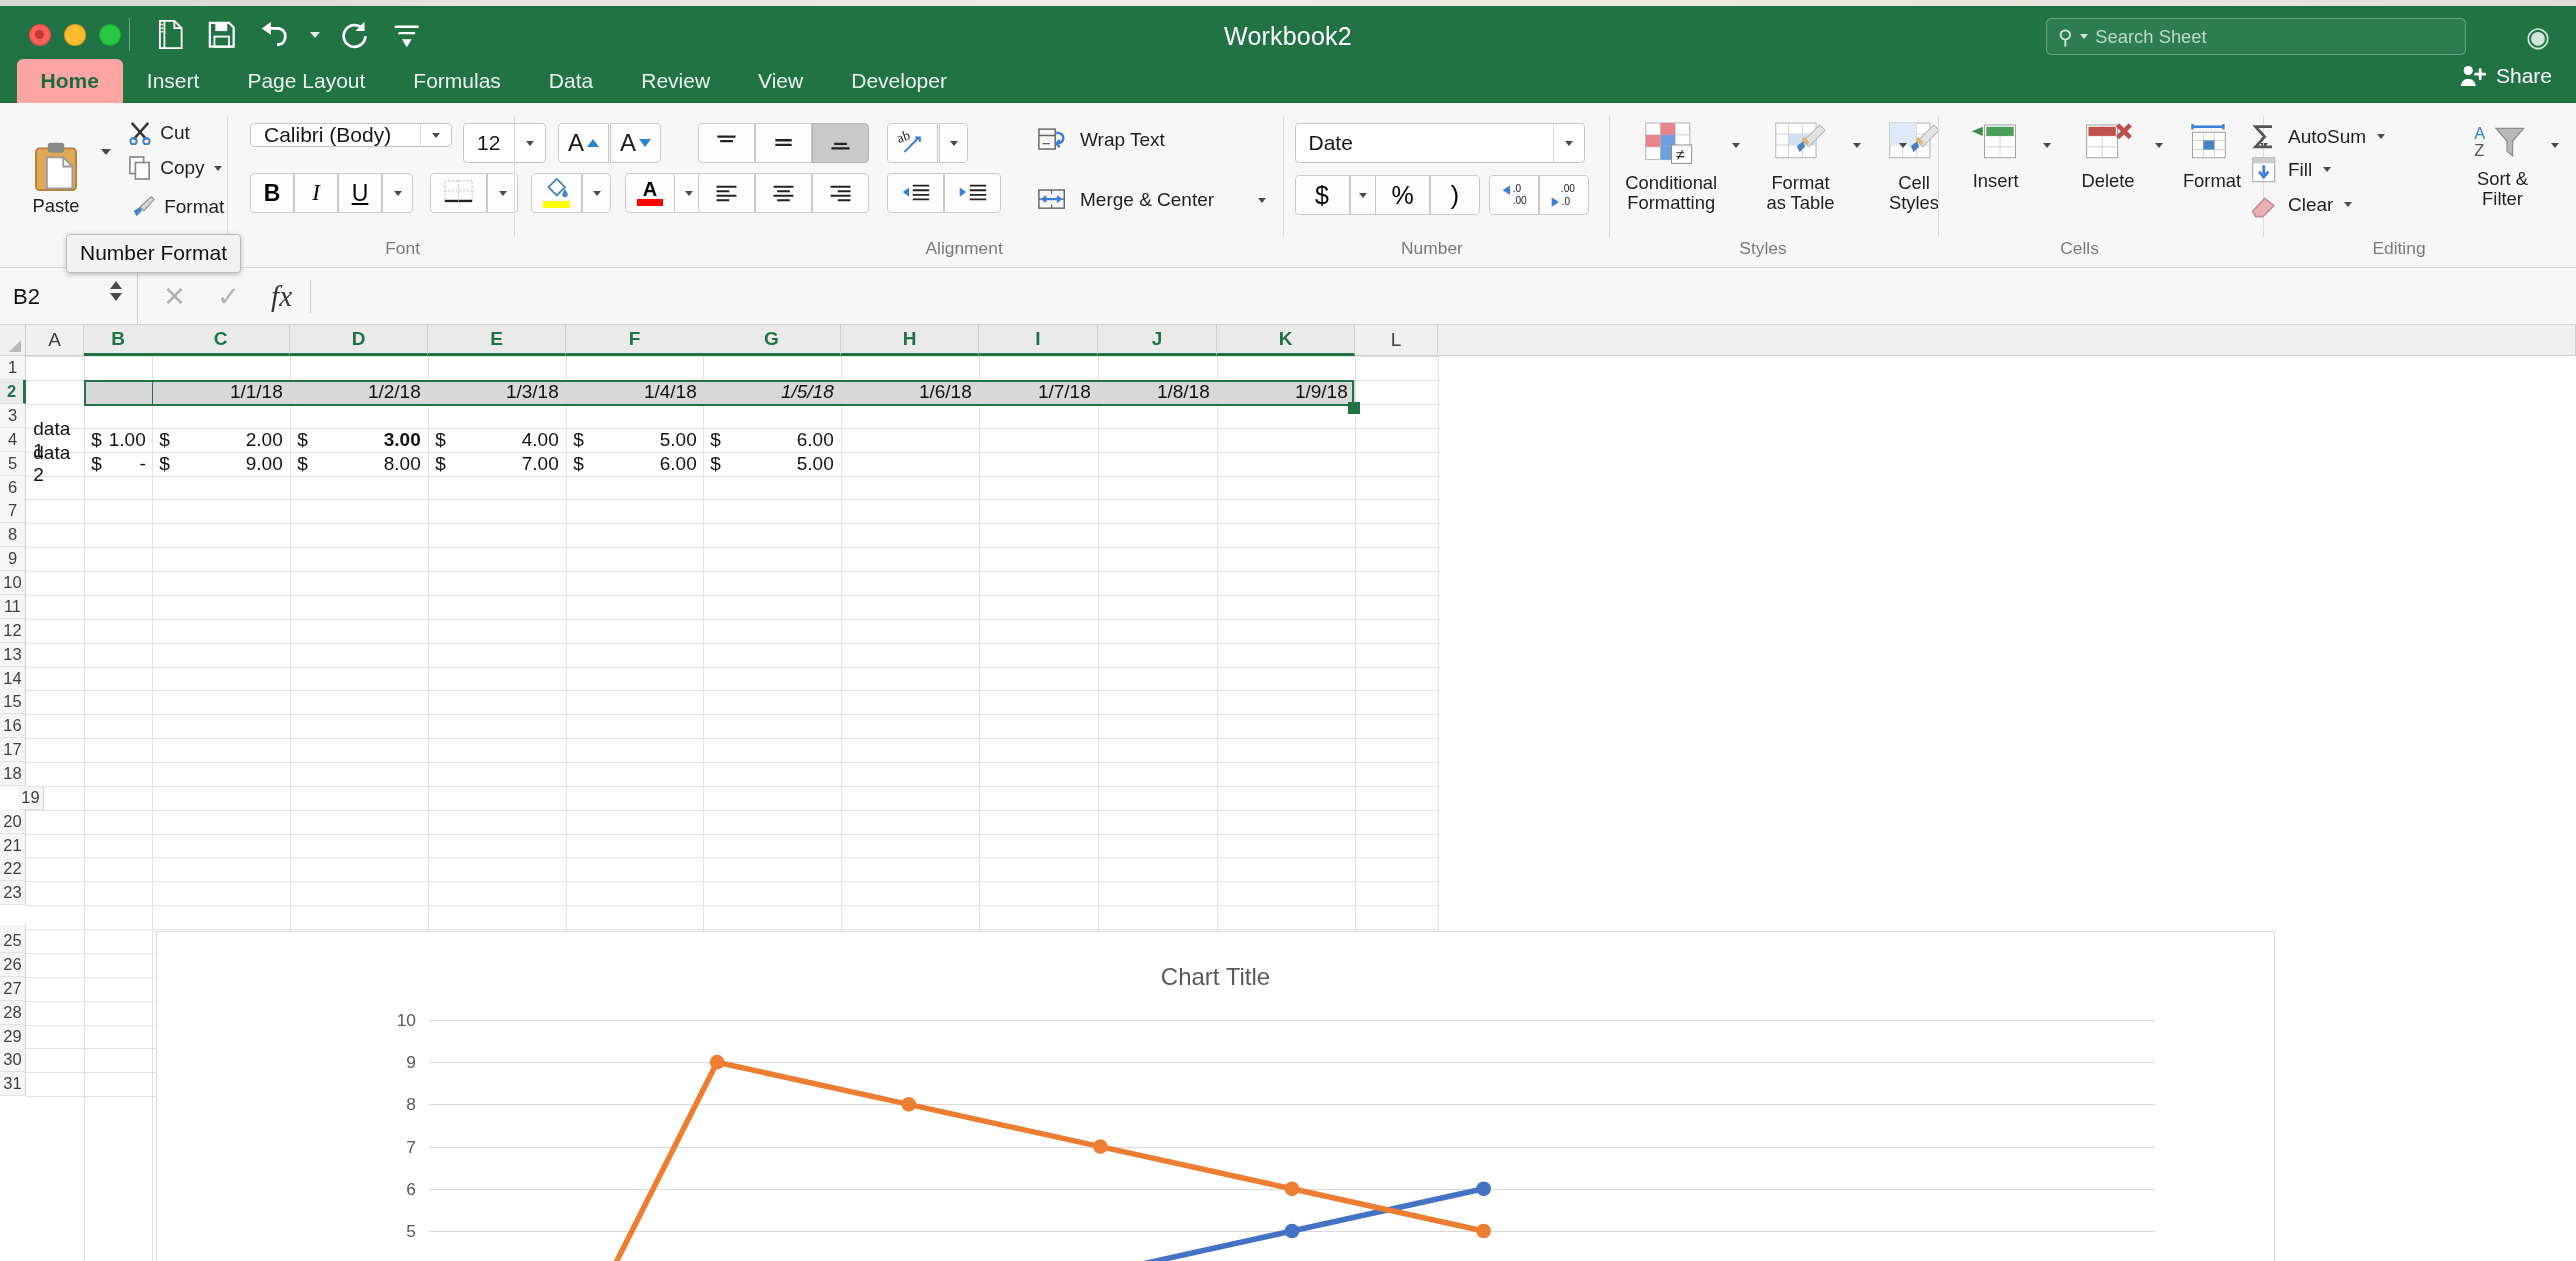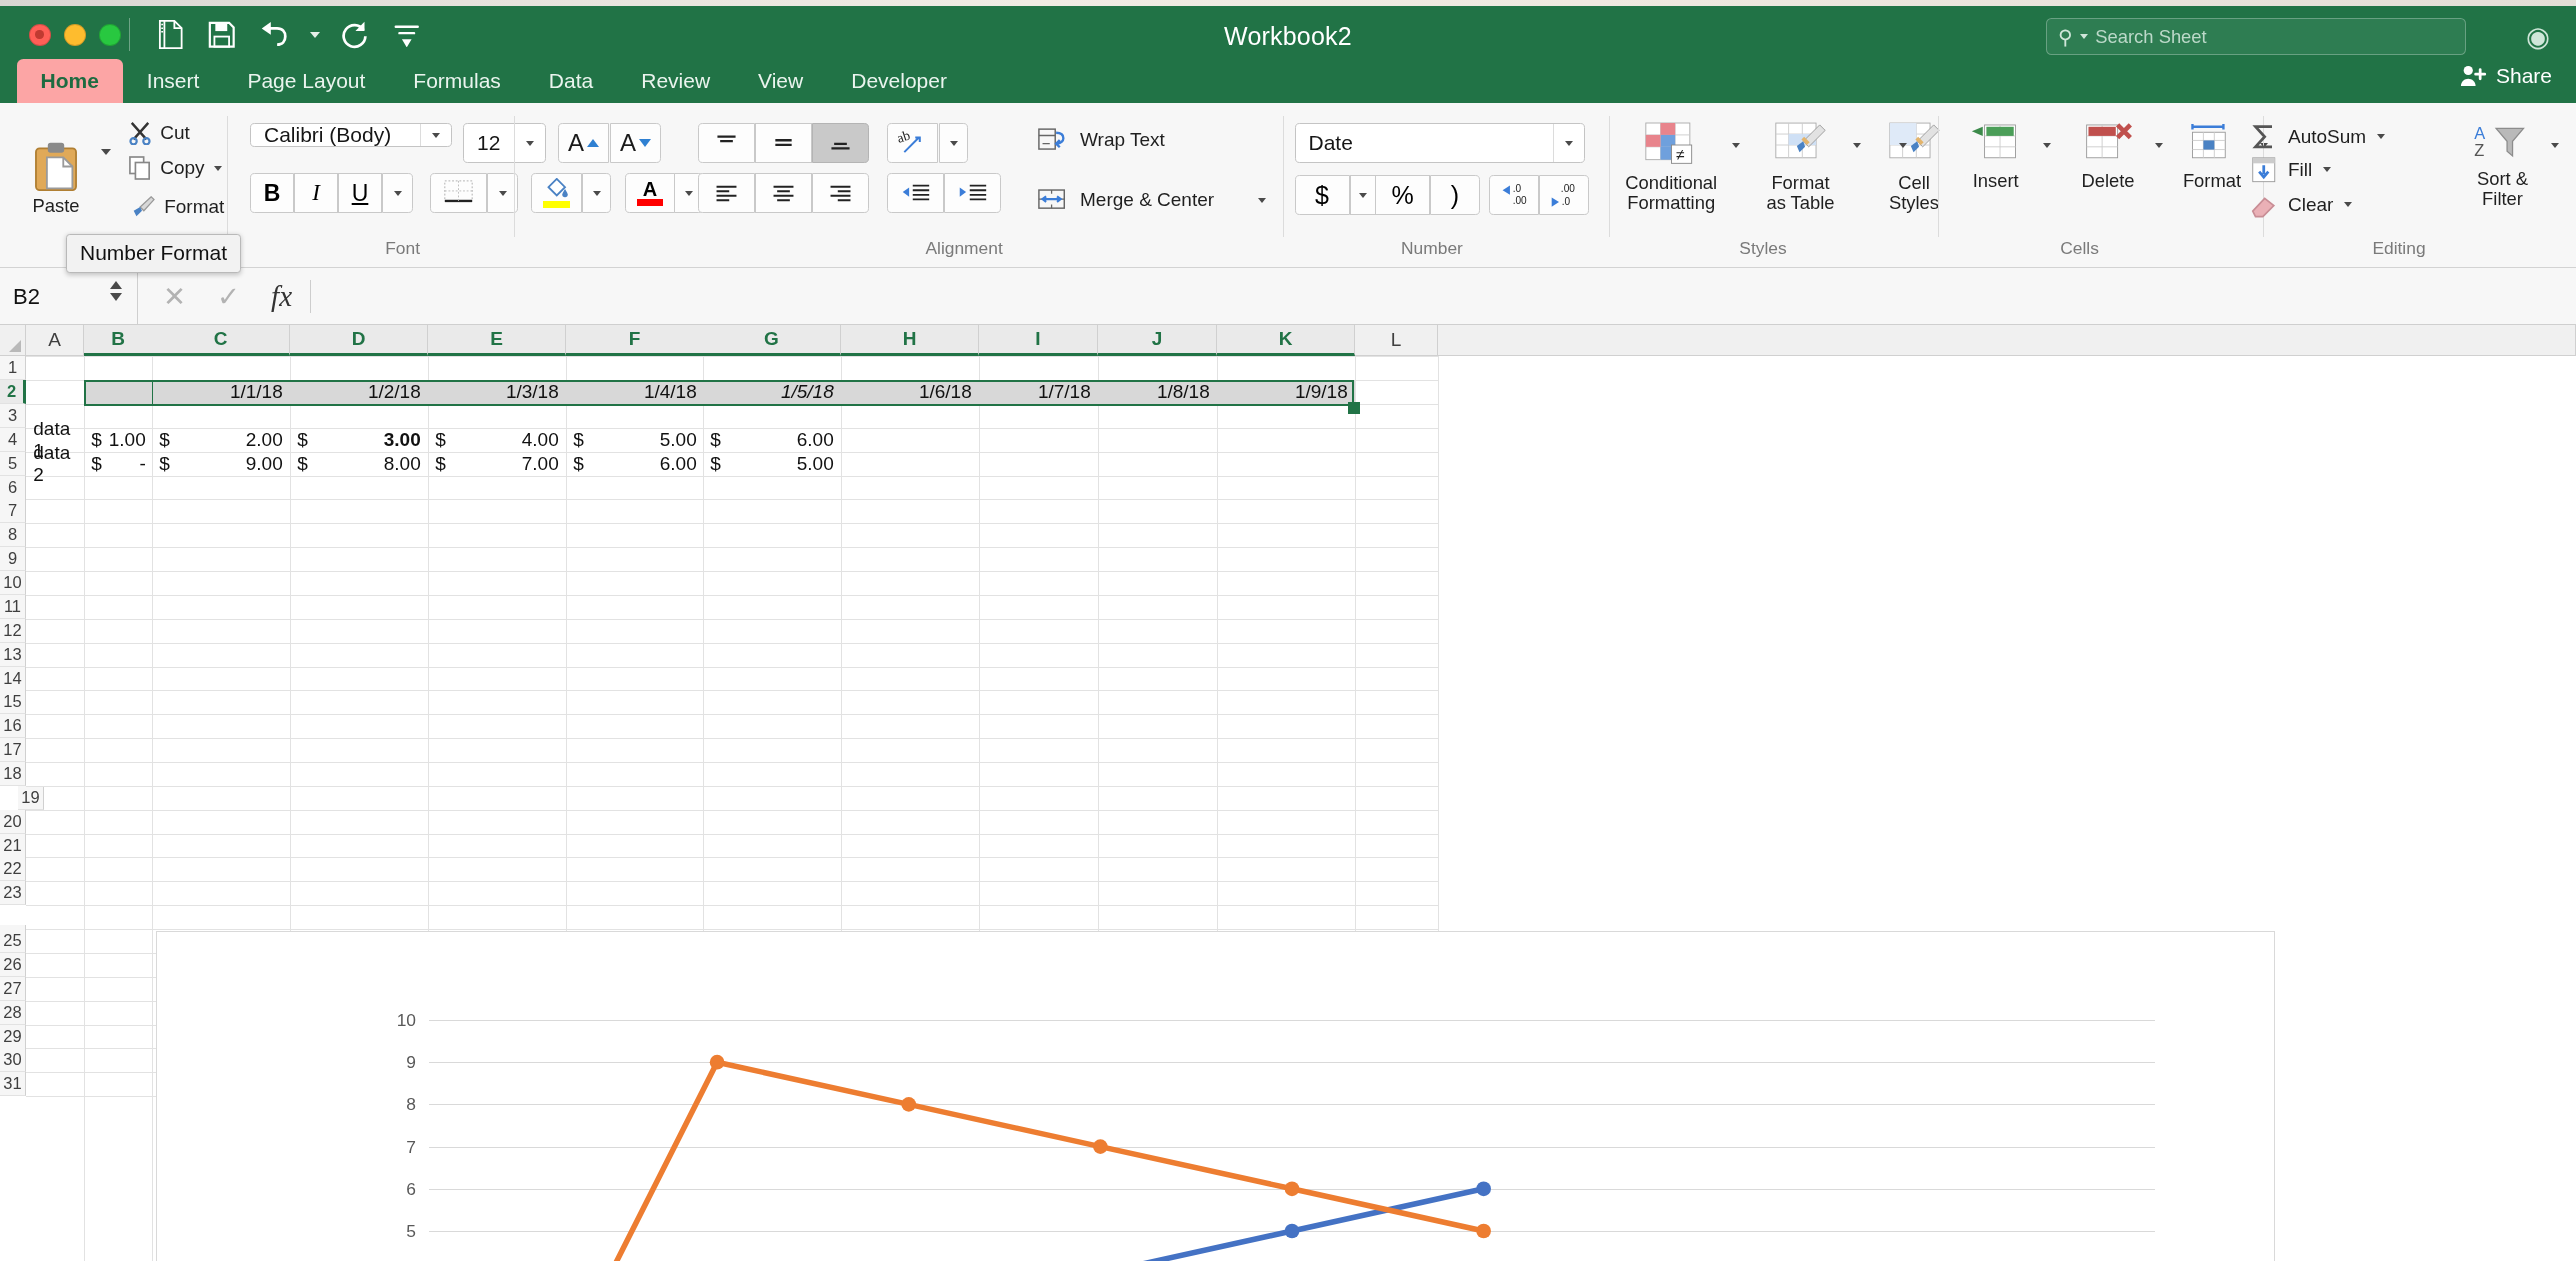--- a/index.html
+++ b/index.html
@@ -732,20 +732,21 @@
         <div class="cell r" style="left: 566px; top: 127px; width: 138px;">6.00</div>
         <div class="cell l" style="left: 703px; top: 127px; width: 37px;">$</div>
         <div class="cell r" style="left: 703px; top: 127px; width: 138px;">5.00</div>
       </div>
 
     <div class="selbox" style="left:84px;top:55px;width:1270px;height:26px;"></div>
     <div class="cur-out" style="left:84px;top:55px;width:69px;height:26px;"></div>
     <div class="fillh" style="left:1348px;top:77px;"></div>
 
     <div class="chartbox">
+      <div class="chart-title">Chart Title</div>
       <div class="plot">
         <div id="ygrid">
             <div class="gl" style="top: 211px;"></div>
             <div class="ylab" style="top: 211px;">5</div>
             <div class="gl" style="top: 169px;"></div>
             <div class="ylab" style="top: 169px;">6</div>
             <div class="gl" style="top: 127px;"></div>
             <div class="ylab" style="top: 127px;">7</div>
             <div class="gl" style="top: 84px;"></div>
             <div class="ylab" style="top: 84px;">8</div>

